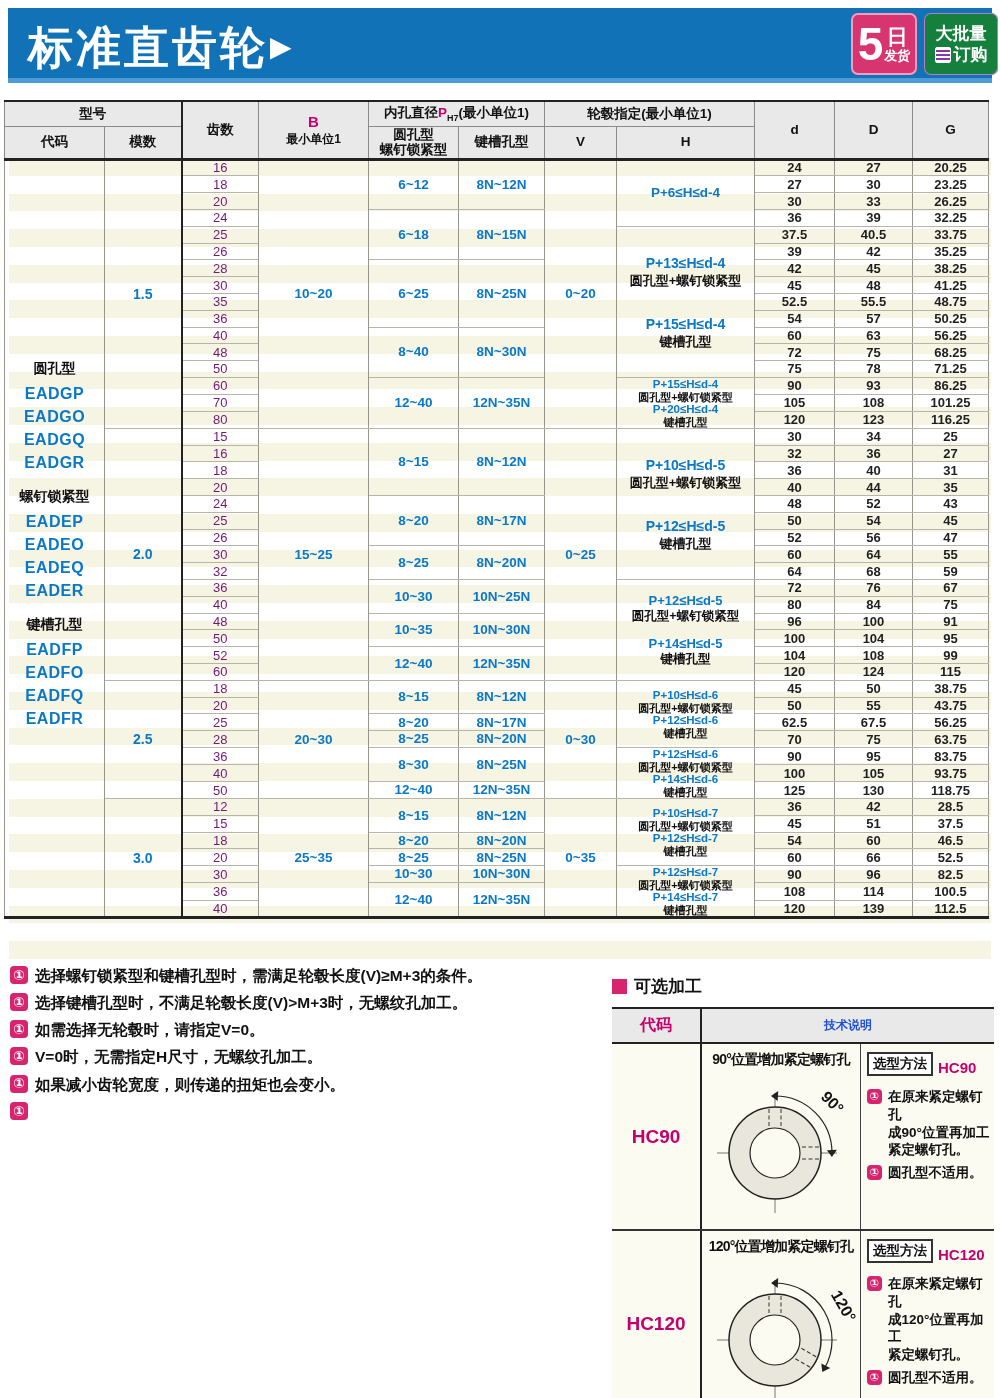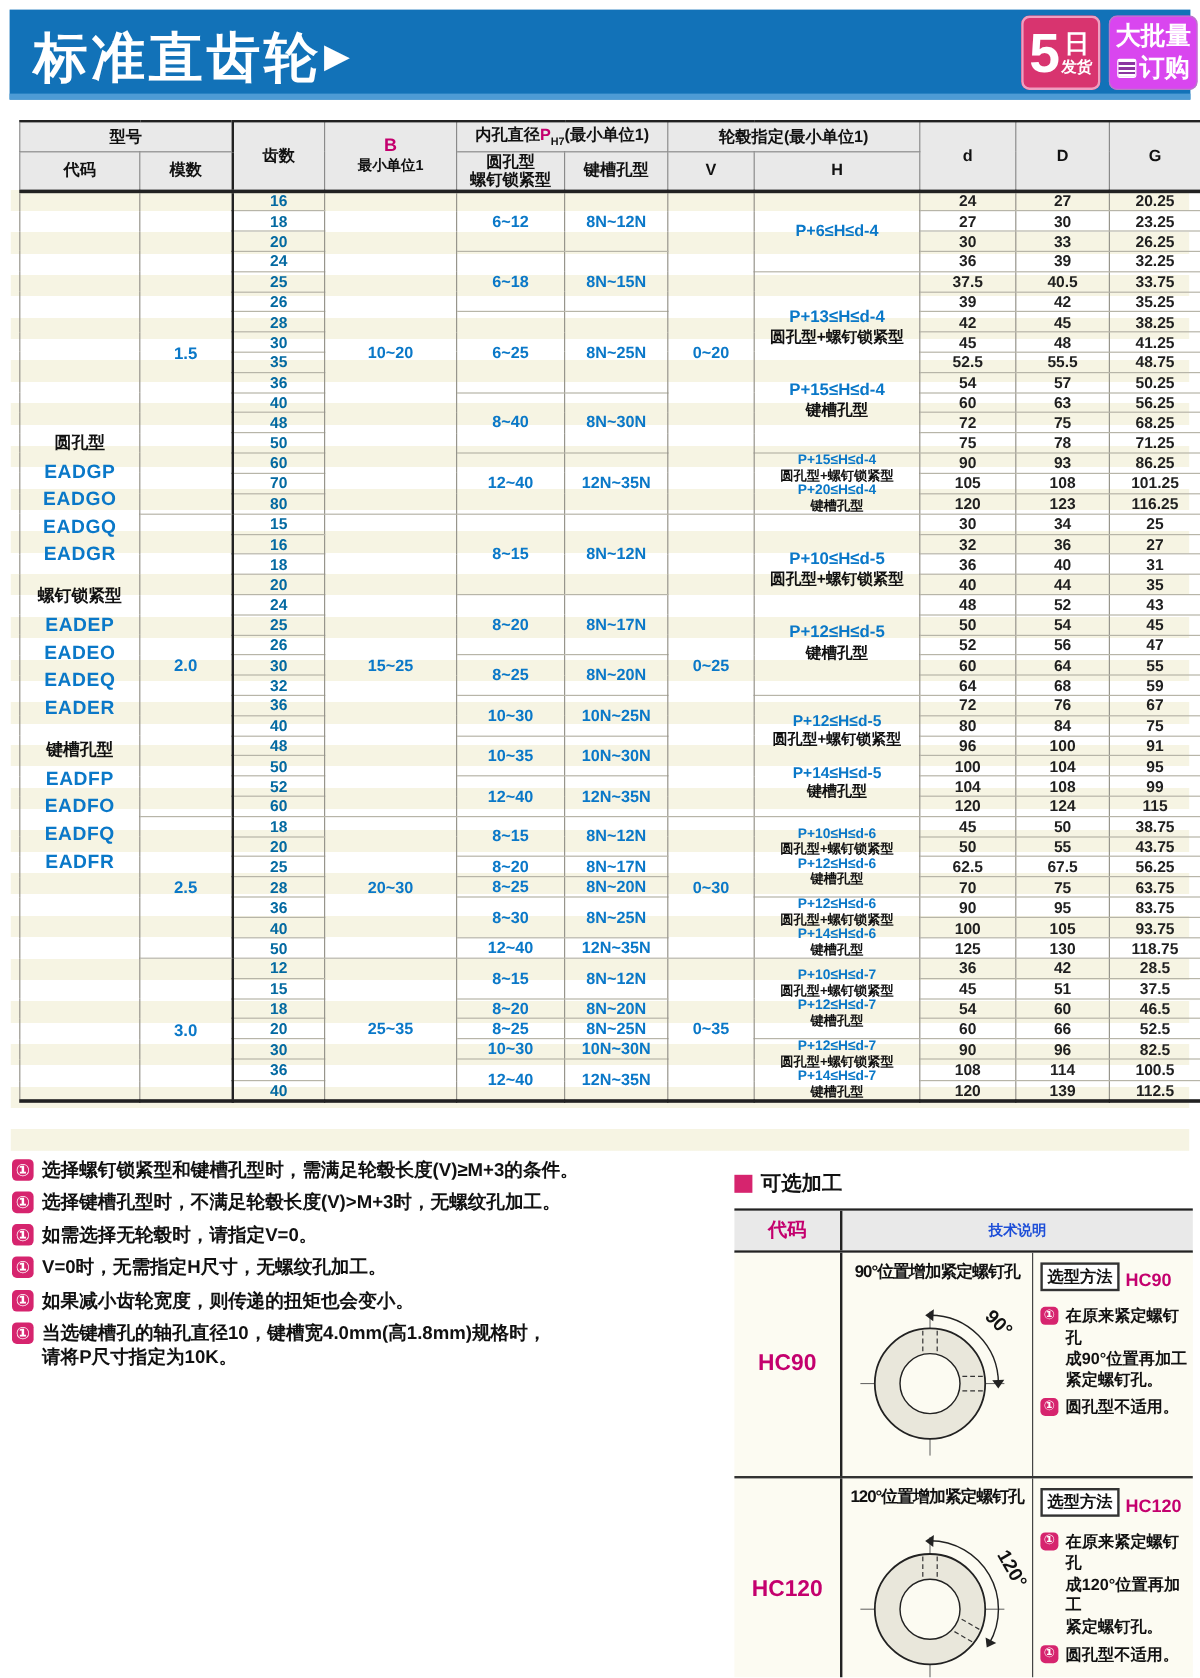--- a/index.html
+++ b/index.html
@@ -14,48 +14,48 @@
   .banner-sub{position:absolute;left:302px;top:2px;color:#fff;}
   .banner-line1{font-size:28px;font-weight:bold;letter-spacing:0;}
   .banner-line2{font-size:22px;font-weight:bold;letter-spacing:2px;}
   .badge{position:absolute;top:5px;height:62px;border-radius:7px;color:#fff;box-sizing:border-box;}
   .badge-pink{left:843px;width:66px;background:#d8346f;box-shadow:inset 0 0 0 2px #ef9ec0;
               display:flex;align-items:center;justify-content:center;}
   .badge-big{font-size:46px;font-weight:bold;line-height:1;margin-right:1px;}
   .badge-col{display:flex;flex-direction:column;align-items:center;font-weight:bold;line-height:1;}
   .badge-unit{font-size:21px;margin-bottom:2px;}
   .badge-word{font-size:13px;}
-  .badge-purple{left:916px;width:74px;background:#d946ef;box-shadow:inset 0 0 0 1px #b77cc6;
+  .badge-purple{left:916px;width:74px;background:#15803d;box-shadow:inset 0 0 0 1px #b77cc6;
                 display:flex;flex-direction:column;align-items:center;justify-content:center;
-                font-weight:bold;font-size:21px;line-height:1.25;}
+                font-weight:bold;font-size:17px;line-height:1.25;}
   .badge-row{display:flex;align-items:center;}
   .doc-icon{display:inline-block;width:14px;height:14px;margin-right:3px;border-radius:2px;
             background:repeating-linear-gradient(to bottom,#fff 0 2px,#8a35a0 2px 4px);border:1px solid #fff;}
 
   
   .stripes{position:absolute;left:9px;top:158px;width:982px;height:801px;
            background:repeating-linear-gradient(to bottom,#f6f4e3 0 17.8px,#ffffff 17.8px 35.6px);}
-  #spec-table{position:absolute;left:16px;top:100px;width:984px;table-layout:fixed;border-collapse:collapse;
+  #spec-table{position:absolute;left:4px;top:100px;width:984px;table-layout:fixed;border-collapse:collapse;
               border-top:2px solid #222;border-bottom:3px solid #222;background:transparent;}
   #spec-table thead{border-bottom:3px solid #222;}
   #spec-table th{background:#e9e9e9;border:1px solid #8a8a8a;padding:0;color:#111;font-size:13.5px;font-weight:bold;line-height:1.15;}
   #spec-table td{border:1px solid #97958c;border-top-color:#b7b5a8;border-bottom-color:#b7b5a8;
                  padding:0;text-align:center;vertical-align:middle;background:transparent;line-height:1;}
   #spec-table thead tr:nth-child(1){height:25px;}
   #spec-table thead tr:nth-child(2){height:28px;}
   #spec-table tbody tr{height:16.8px;}
   .mg{color:#c4006e;}
   .heavy-r{border-right:2px solid #222 !important;}
   .b-big{font-size:15px;}
   .sub{font-size:12px;font-weight:bold;color:#111;}
   sub.ph7{font-size:9px;font-weight:bold;}
   .two{font-size:12.5px;}
   .dim-h{font-size:15px;}
   .vh-h{font-size:15px;}
-  .c-teeth{color:#0369a1;font-size:13px;font-weight:bold;}
+  .c-teeth{color:#701a75;font-size:13px;font-weight:normal;}
   .c-rng{color:#0a78c8;font-size:13.5px;font-weight:bold;}
   .c-mod{color:#0a78c8;font-size:14px;font-weight:bold;}
   .c-dim{color:#1f1f1f;font-size:13px;font-weight:bold;}
   .code-cell{vertical-align:middle;}
   .ct{font-size:14px;font-weight:bold;color:#111;margin:15px 0 7px;}
   .cl{color:#0a78c8;font-weight:bold;font-size:16px;line-height:23px;letter-spacing:.5px;}
   .h-cell .hf{color:#0a78c8;font-weight:bold;}
   .h-cell .ht{color:#111;font-weight:bold;}
   .h-one .hf{font-size:13.5px;}
   .h-lg .hf{font-size:14px;line-height:18px;}
@@ -578,22 +578,21 @@
         </tr>
       </tbody>
   </table>
 
   <ul class="notes" id="notes">
       <li><span class="note-icon">①</span><span>选择螺钉锁紧型和键槽孔型时，需满足轮毂长度(V)≥M+3的条件。</span></li>
       <li><span class="note-icon">①</span><span>选择键槽孔型时，不满足轮毂长度(V)&gt;M+3时，无螺纹孔加工。</span></li>
       <li><span class="note-icon">①</span><span>如需选择无轮毂时，请指定V=0。</span></li>
       <li><span class="note-icon">①</span><span>V=0时，无需指定H尺寸，无螺纹孔加工。</span></li>
       <li><span class="note-icon">①</span><span>如果减小齿轮宽度，则传递的扭矩也会变小。</span></li>
-      <li><span class="note-icon">①</span><span>当选键槽孔的轴孔直径10，键槽宽4.0mm(高1.8mm)规格时，
-请将P尺寸指定为10K。</span></li>
+      <li><span class="note-icon">①</span></li>
     </ul>
 
   <div class="opt">
     <div class="opt-title">
       <span class="sq"></span>
       <span>可选加工</span>
     </div>
     <div class="opt-table">
       <div class="opt-head">
         <div class="oc">代码</div>

